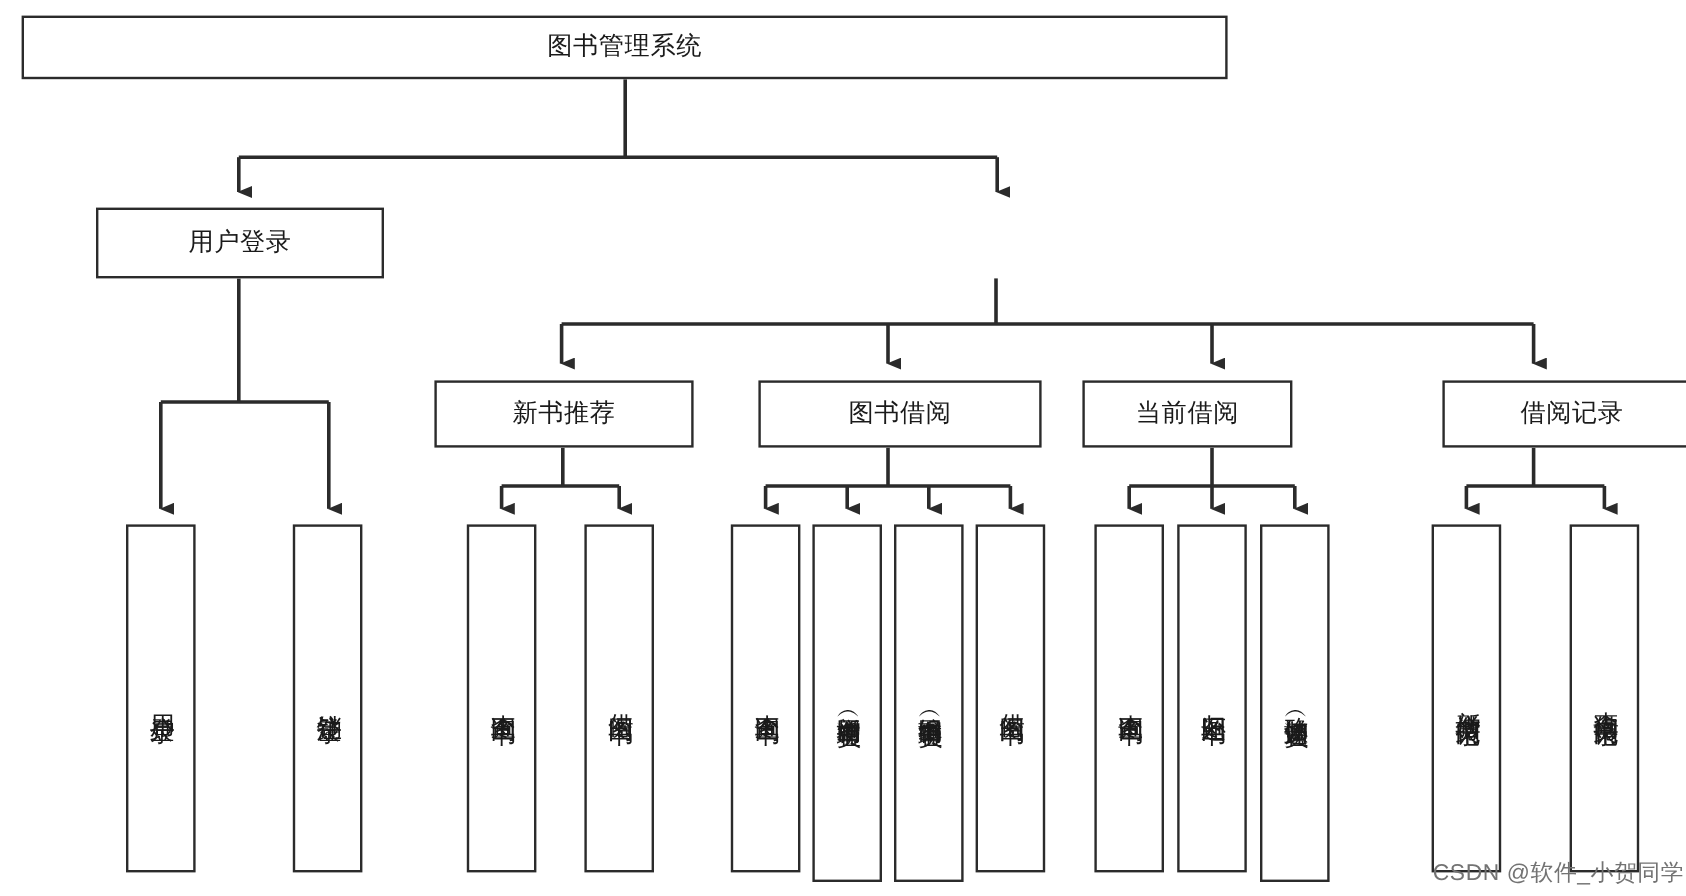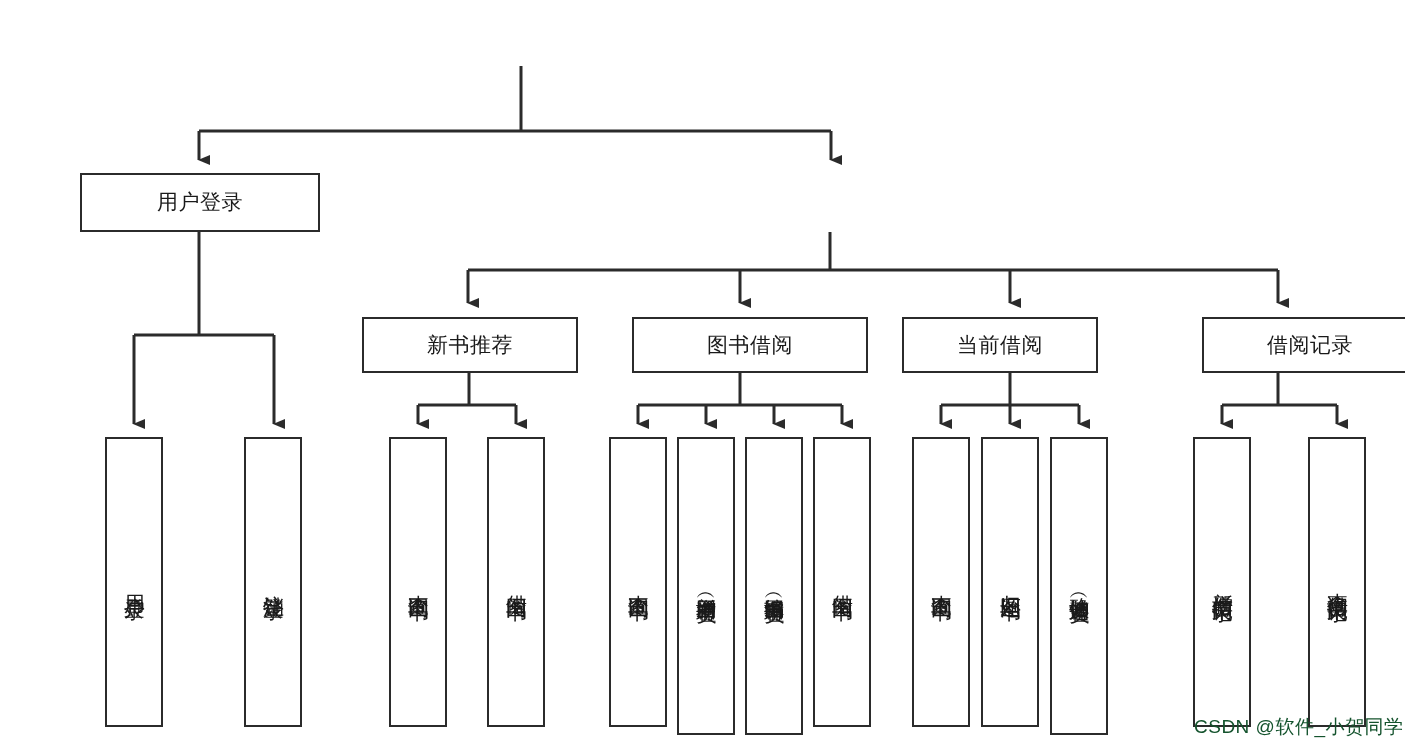--- a/index.html
+++ b/index.html
@@ -52,21 +52,21 @@
     text-align: center;
     white-space: nowrap;
   }
   .node.vert.tall {
     font-size: 20px;
     letter-spacing: 1px;
   }
   .watermark {
     position: absolute;
     font-size: 19px;
-    color: #14532d;
+    color: #737373;
     white-space: nowrap;
     letter-spacing: 0.5px;
   }
 </style>
 </head>
 <body>
 
 <div id="canvas">
 
   <svg id="wires" viewBox="0 0 1405 747" xmlns="http://www.w3.org/2000/svg">
@@ -112,26 +112,27 @@
       <path d="M 1010 405 L 1010 424" marker-end="url(#arrow)"></path>
       <path d="M 1079 405 L 1079 424" marker-end="url(#arrow)"></path>
 
       <path d="M 1278 373 L 1278 405"></path>
       <path d="M 1222 405 L 1337 405"></path>
       <path d="M 1222 405 L 1222 424" marker-end="url(#arrow)"></path>
       <path d="M 1337 405 L 1337 424" marker-end="url(#arrow)"></path>
     </g>
   </svg>
 
+  <div class="node horiz" style="left:18px; top:13px; width:1005px; height:53px;">图书管理系统</div>
 
   <div class="node horiz" style="left:80px; top:173px; width:240px; height:59px;">用户登录</div>
 
   <div class="node horiz" style="left:362px; top:317px; width:216px; height:56px;">新书推荐</div>
   <div class="node horiz" style="left:632px; top:317px; width:236px; height:56px;">图书借阅</div>
-  <div class="node horiz" style="left:902px; top:317px; width:196px; height:56px;">当前借阅</div>
+  <div class="node horiz" style="left:902px; top:317px; width:175px; height:56px;">当前借阅</div>
   <div class="node horiz" style="left:1202px; top:317px; width:216px; height:56px;">借阅记录</div>
 
   <div class="node vert" style="left:105px; top:437px; width:58px; height:290px;">用户登录</div>
   <div class="node vert" style="left:244px; top:437px; width:58px; height:290px;">注销登录</div>
 
   <div class="node vert" style="left:389px; top:437px; width:58px; height:290px;">查询图书</div>
   <div class="node vert" style="left:487px; top:437px; width:58px; height:290px;">借阅图书</div>
 
   <div class="node vert" style="left:609px; top:437px; width:58px; height:290px;">查询图书</div>
   <div class="node vert tall" style="left:677px; top:437px; width:58px; height:298px;">新增图书（管理员）</div>

